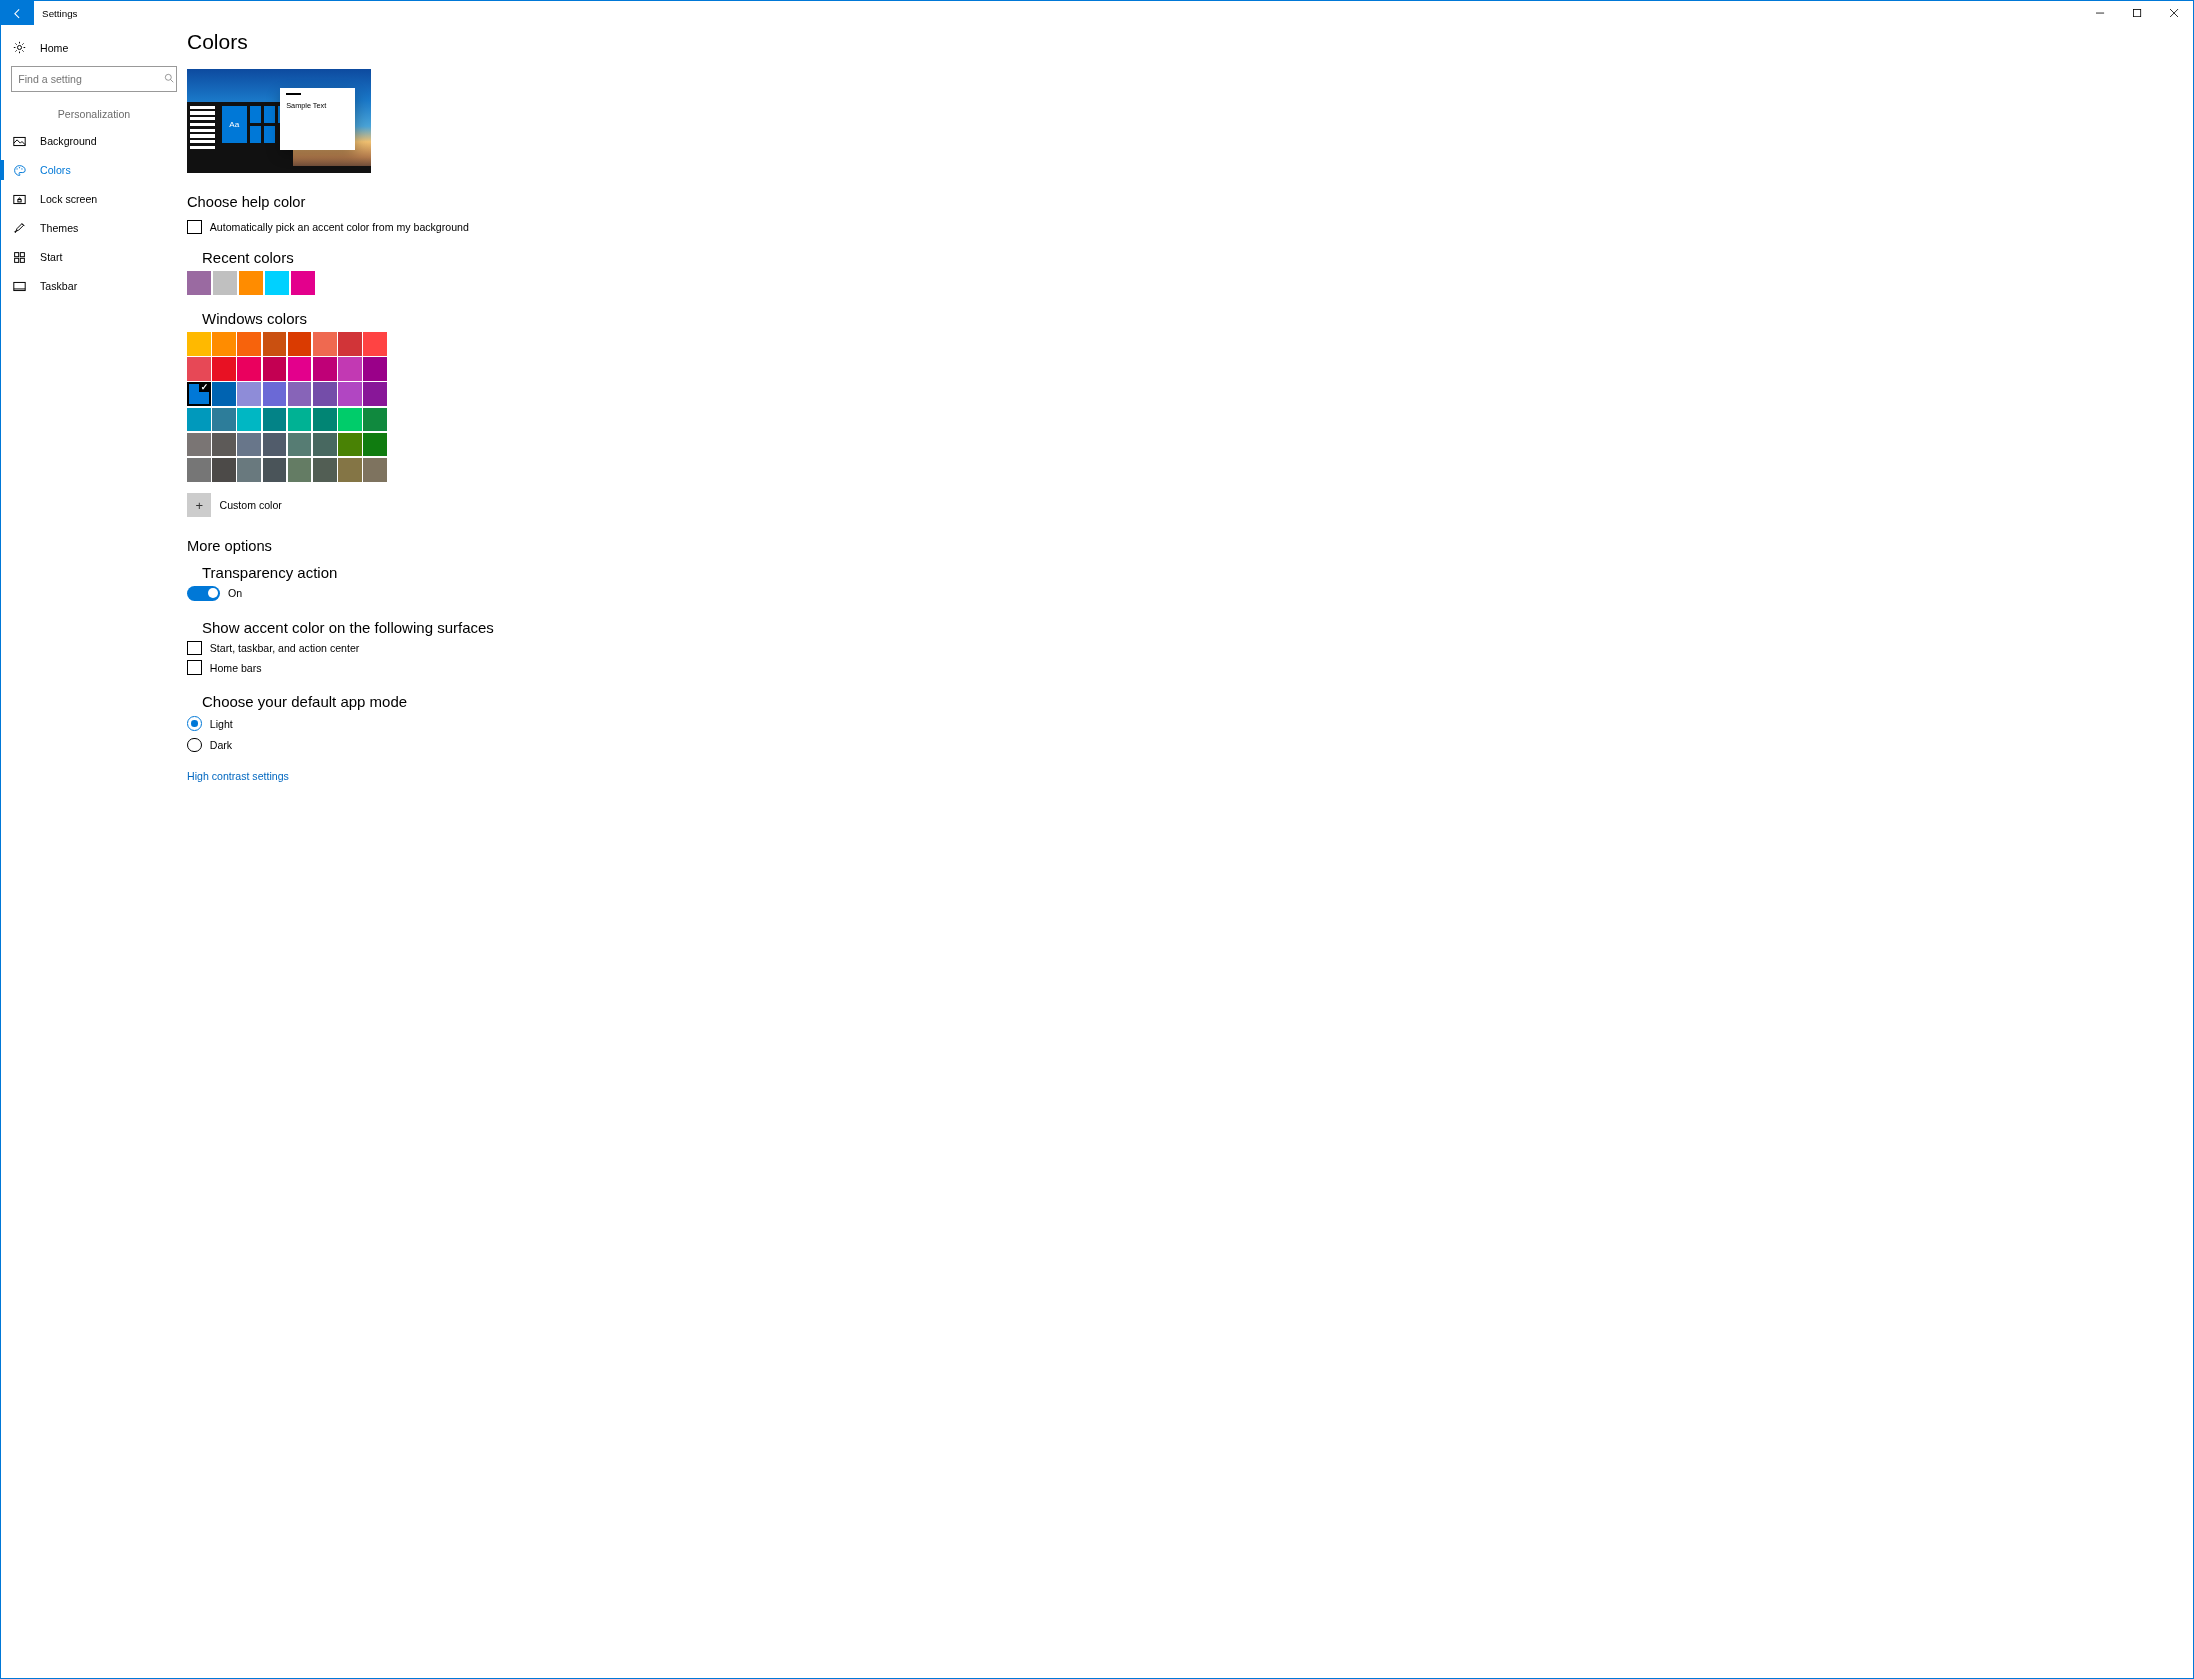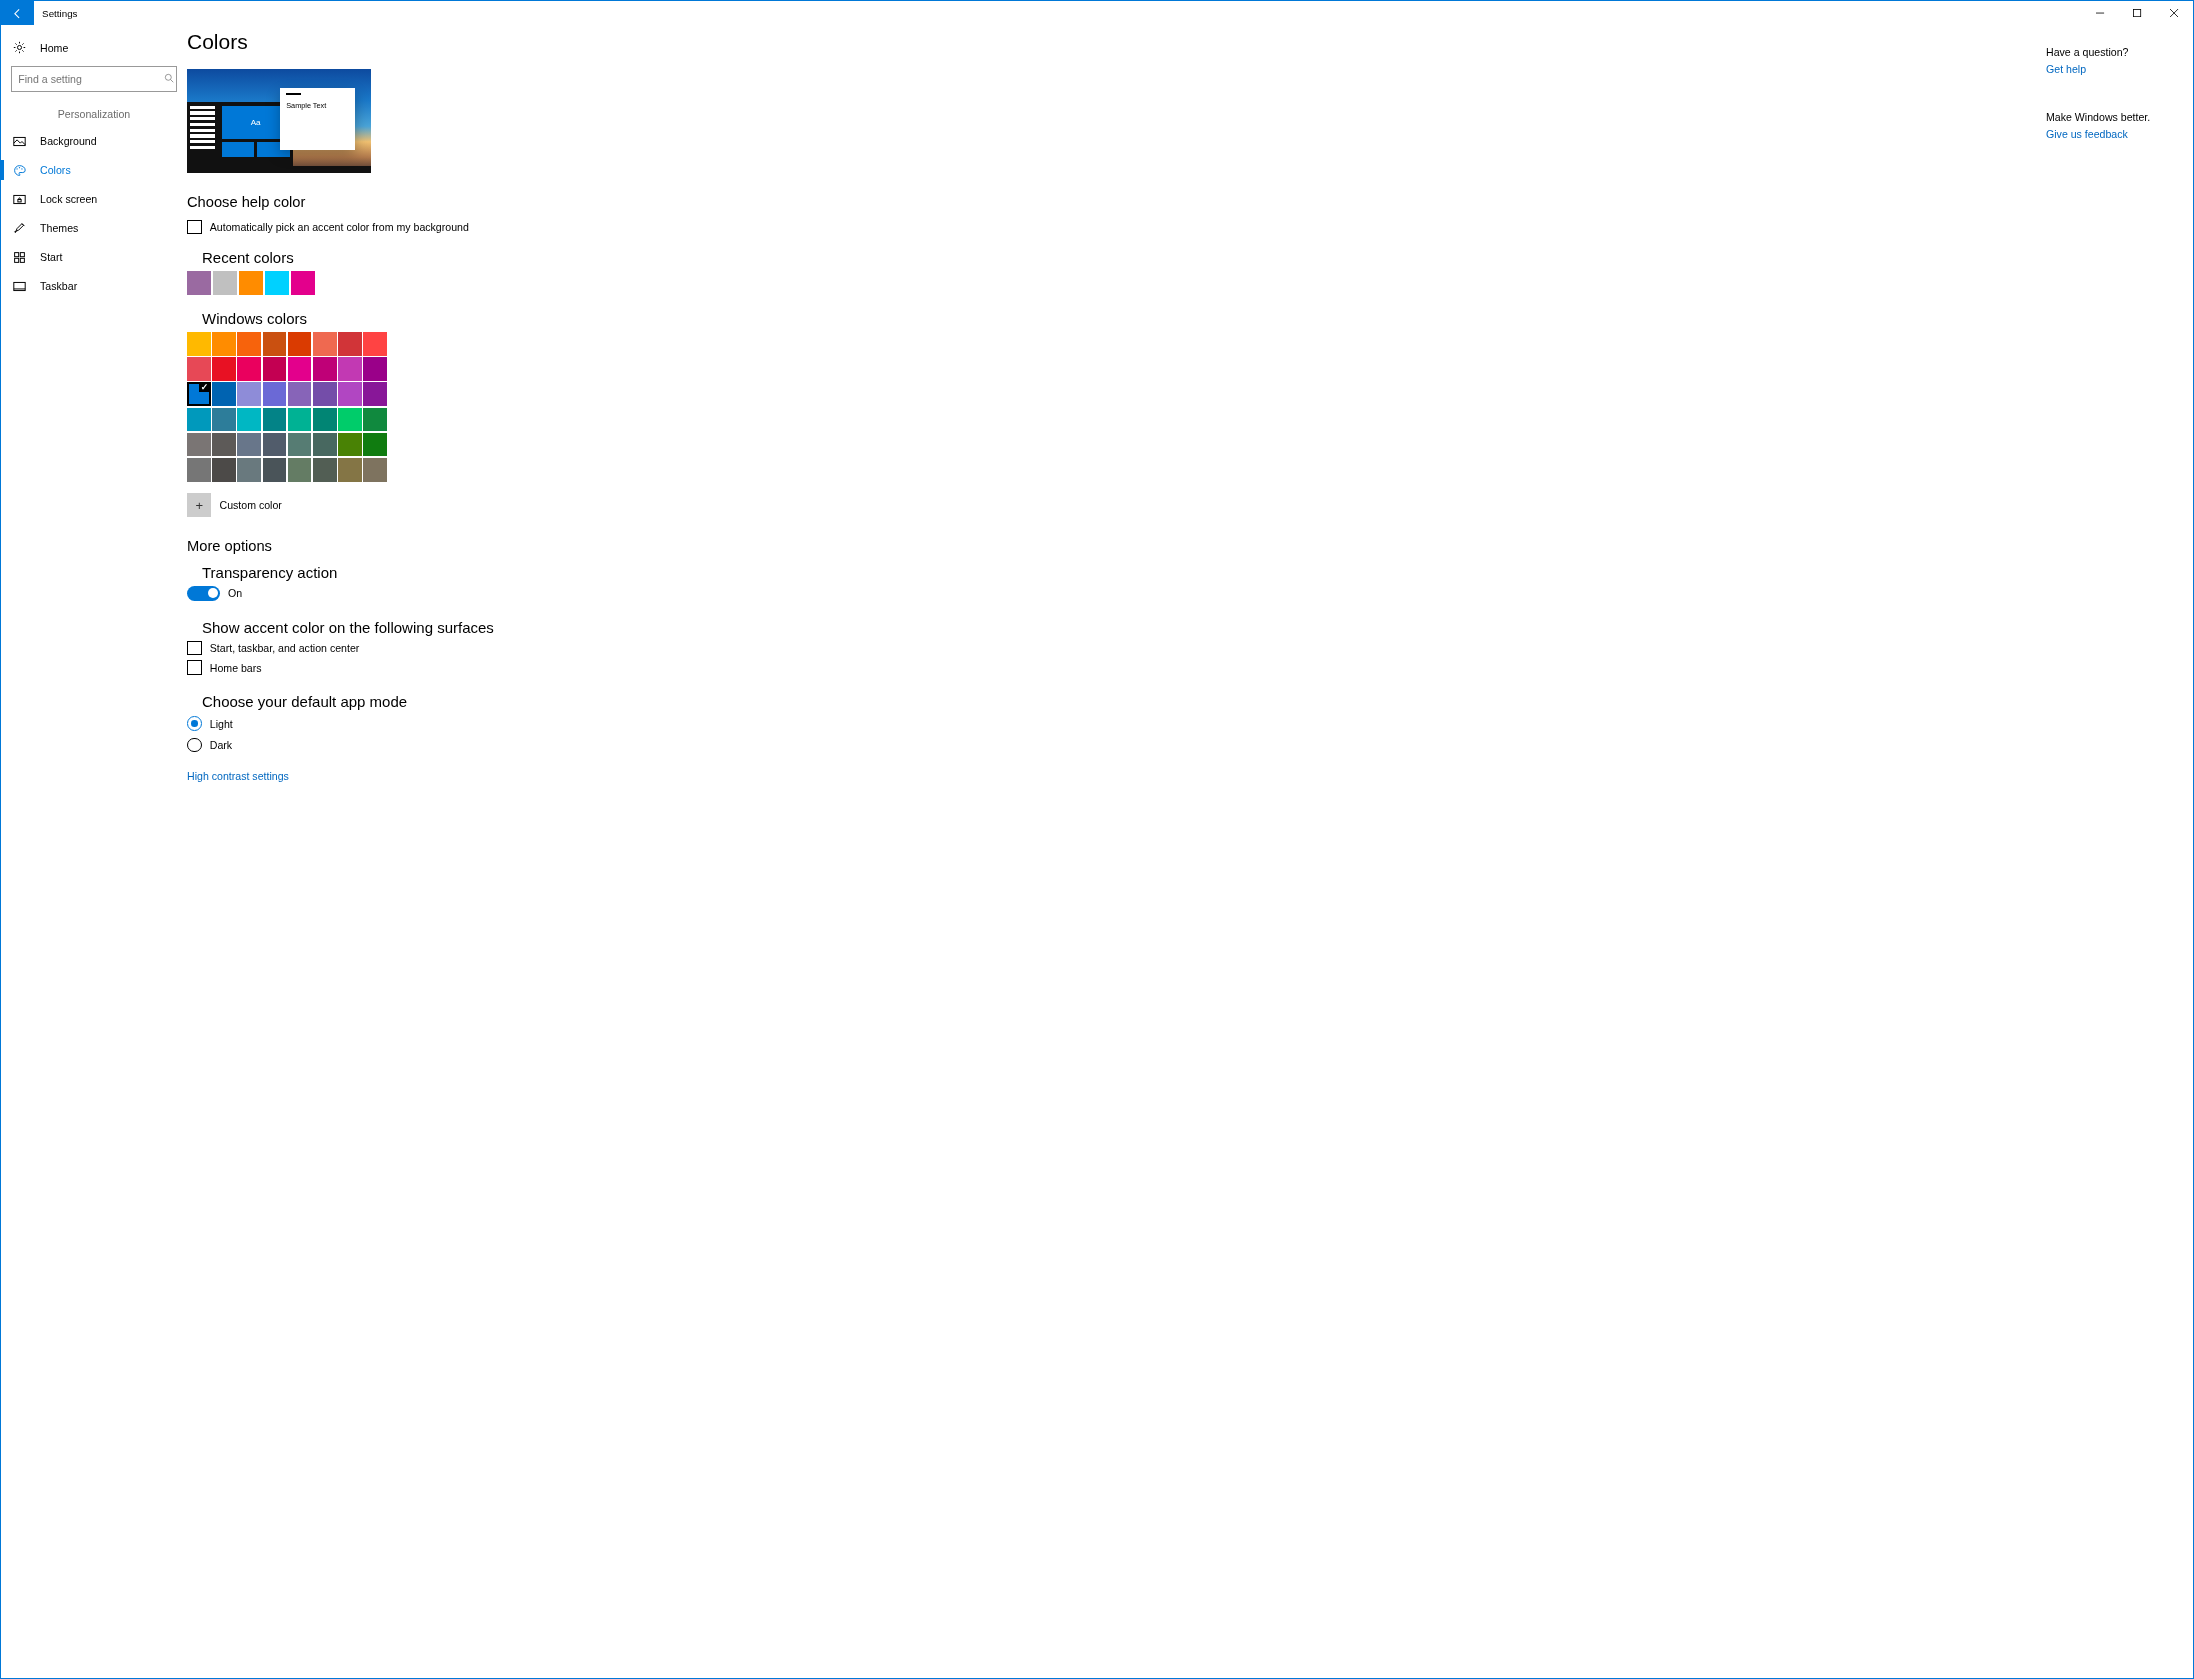--- a/index.html
+++ b/index.html
@@ -37,21 +37,21 @@
 h1 { font-size:21px; font-weight:400; margin-bottom:14.7px; }
 h2 { font-size:14.7px; font-weight:400; margin: 21px 0 9.8px; }
 .sublabel { font-size:15px; margin: 14.7px 0 4.9px; padding-left: 15px; }
 
 .preview { width:184px; height:104px; position:relative; overflow:hidden; }
 .sky { position:absolute; inset:0; background: linear-gradient(180deg,#0d4a9f 0%, #1a78c8 30%, #4aa4d8 55%, #f0c070 70%, #b0784b 85%, #3a2a2a 100%); }
 .pv-taskbar { position:absolute; left:0; right:0; bottom:0; height:6.5px; background:#111; }
 .pv-start { position:absolute; left:0; bottom:6.5px; width:106px; height:64px; background:#111; padding:3.3px; display:flex; gap:3.3px; }
 .pv-col1 { width:28px; display:flex; flex-direction:column; gap:2.4px; }
 .pv-line { height:3.3px; background:#fff; width:90%; }
-.pv-tiles { flex:1; display:grid; grid-template-columns:repeat(2,1fr); grid-template-rows:repeat(3,1fr); gap:3px; }
+.pv-tiles { flex:1; display:grid; grid-template-columns:repeat(5,1fr); grid-template-rows:repeat(3,1fr); gap:3px; }
 .pv-tile { background:#0078d7; }
 .pv-tile.big { grid-column:1/3; grid-row:1/3; display:flex; align-items:center; justify-content:center; color:#fff; font-size:8.1px; }
 .pv-win { position:absolute; right:16.3px; top:19.5px; width:75px; height:62px; background:#fff; box-shadow:0 4.9px 13px rgba(0,0,0,.3); padding:4.9px 6.5px; }
 .pv-win .bar { width:14.7px; height:1.6px; background:#000; margin-bottom:6.5px; }
 .pv-win .txt { font-size:7.3px; }
 
 .cb { display:flex; align-items:center; margin:4.9px 0; cursor:pointer; }
 .cb .box { width:14.7px; height:14.7px; border:1.6px solid #000; margin-right:8.1px; flex:none; }
 
 .rd { display:flex; align-items:center; margin:6.5px 0; cursor:pointer; }
@@ -327,21 +327,15 @@
         </div>
         <div class="rd">
           <div class="circ"></div>
           <span>Dark</span>
         </div>
 
         <div class="link" style="margin-top:18px">High contrast settings</div>
       </div>
     </div>
 
-    <div class="rightpane">
-      <div class="hdr">Have a question?</div>
-      <div class="link">Get help</div>
-      <div class="hdr2">Make Windows better.</div>
-      <div class="link">Give us feedback</div>
-    </div>
   </div>
 </div>
 
 
 </body></html>

